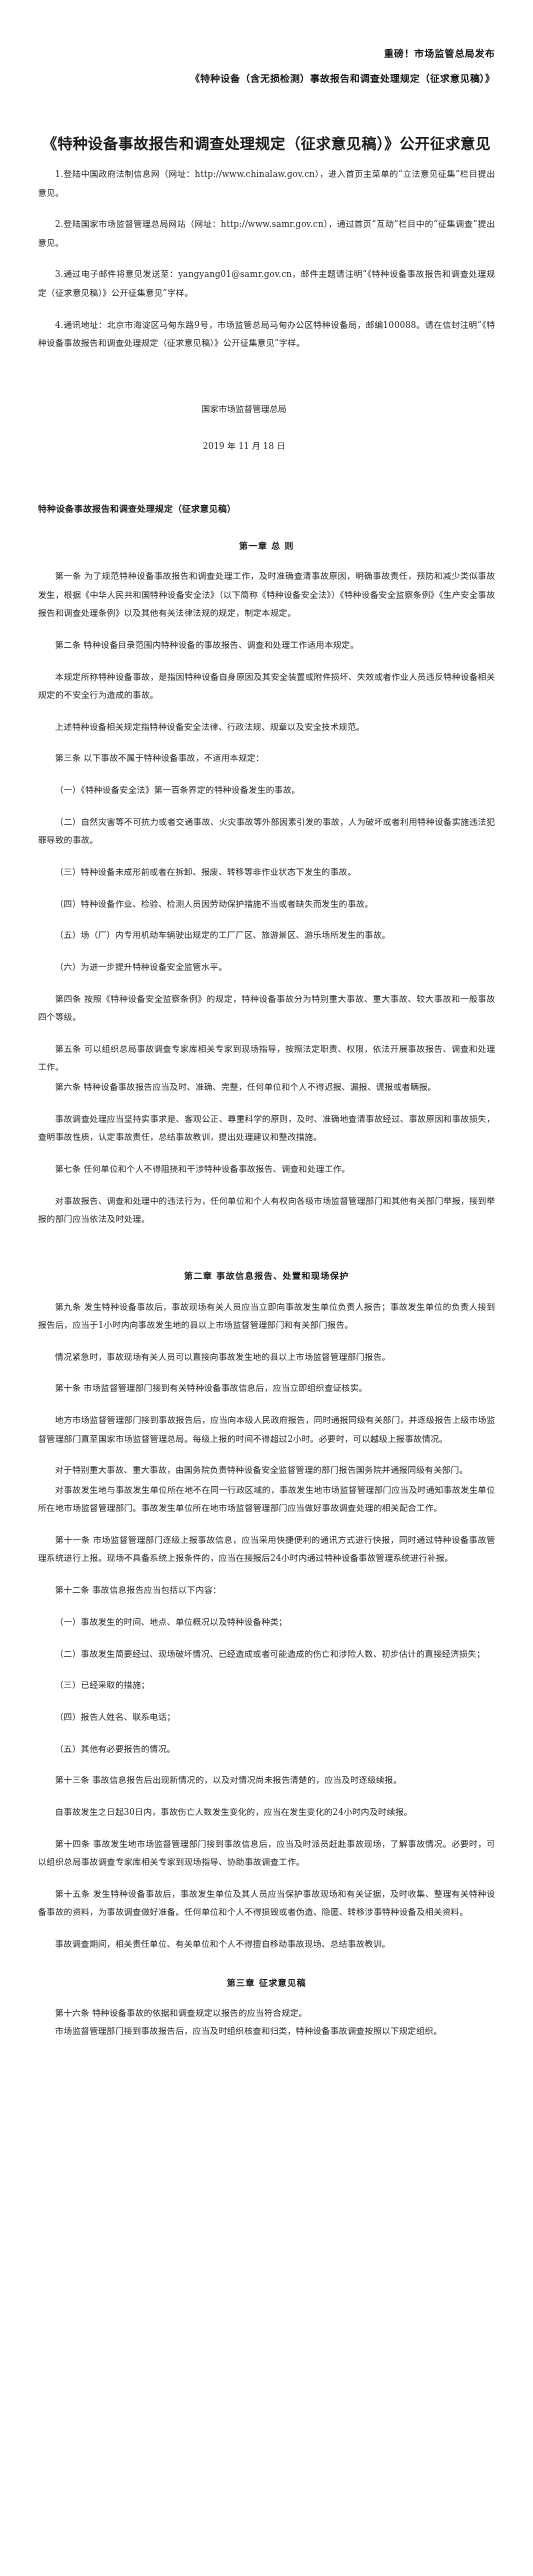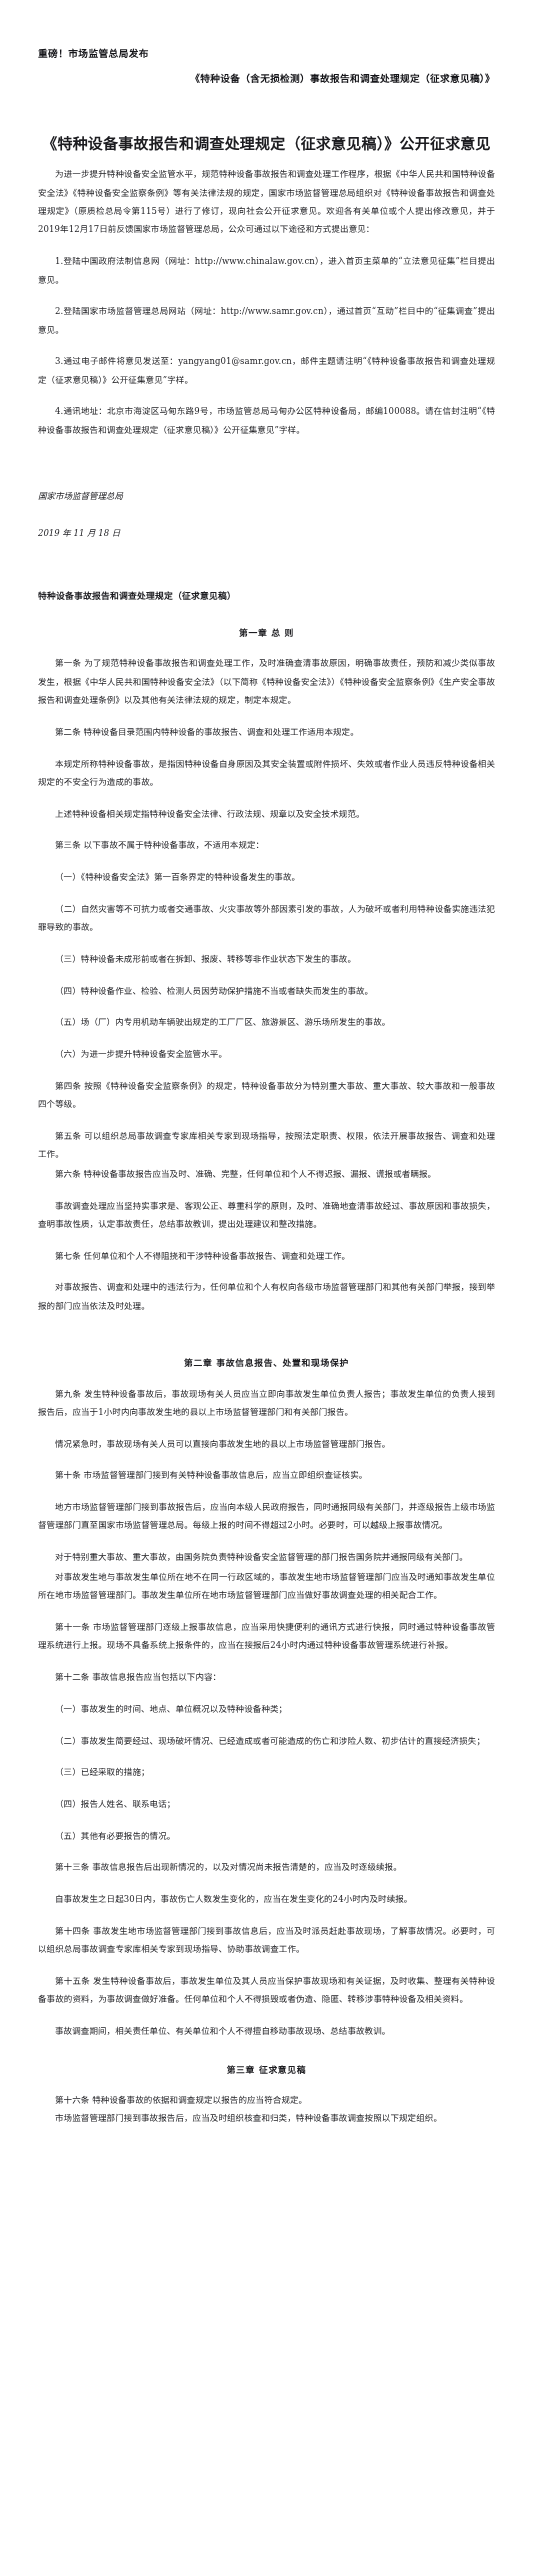--- a/index.html
+++ b/index.html
@@ -27,21 +27,21 @@
     box-sizing: border-box;
     width: 533px;
     padding: 0 38px;
   }
 
   
   .headline-block {
     padding-top: 45px;
   }
   .headline {
-    text-align: left;
+    text-align: right;
     font-weight: bold;
     font-size: 9.7px;
     line-height: 17.3px;
     letter-spacing: 0.4px;
     color: #16161a;
     margin: 0;
   }
   .headline-sub {
     text-align: right;
     font-weight: bold;
@@ -83,23 +83,22 @@
   }
   p.para.item {
     padding-top: 13.3px;
   }
 
   
   .sign {
     margin: 0;
     font-size: 8.5px;
     line-height: 18.4px;
-    text-align: left;
+    text-align: center;
     padding-right: 45px;
-    font-style: italic;
   }
   .sign.org { padding-top: 48px; }
   .sign.date { padding-top: 18.7px; }
 
   
   .reg-title {
     text-align: left;
     font-weight: bold;
     font-size: 8.8px;
     line-height: 16px;
@@ -126,21 +125,20 @@
 <div class="page">
   <div class="content">
 
     <div class="headline-block">
       <div class="headline">重磅！市场监管总局发布</div>
       <div class="headline-sub">《特种设备（含无损检测）事故报告和调查处理规定（征求意见稿）》</div>
     </div>
 
     <div class="notice-title">《特种设备事故报告和调查处理规定（征求意见稿）》公开征求意见</div>
 
-    <p class="para">为进一步提升特种设备安全监管水平，规范特种设备事故报告和调查处理工作程序，根据《中华人民共和国特种设备安全法》《特种设备安全监察条例》等有关法律法规的规定，国家市场监督管理总局组织对《特种设备事故报告和调查处理规定》（原质检总局令第115号）进行了修订，现向社会公开征求意见。欢迎各有关单位或个人提出修改意见，并于2019年12月17日前反馈国家市场监督管理总局，公众可通过以下途径和方式提出意见：</p>
 
     <p class="para item">1.登陆中国政府法制信息网（网址：http://www.chinalaw.gov.cn），进入首页主菜单的“立法意见征集”栏目提出意见。</p>
     <p class="para item">2.登陆国家市场监督管理总局网站（网址：http://www.samr.gov.cn），通过首页“互动”栏目中的“征集调查”提出意见。</p>
     <p class="para item">3.通过电子邮件将意见发送至：yangyang01@samr.gov.cn，邮件主题请注明“《特种设备事故报告和调查处理规定（征求意见稿）》公开征集意见”字样。</p>
     <p class="para item">4.通讯地址：北京市海淀区马甸东路9号，市场监管总局马甸办公区特种设备局，邮编100088。请在信封注明“《特种设备事故报告和调查处理规定（征求意见稿）》公开征集意见”字样。</p>
 
     <div class="sign org">国家市场监督管理总局</div>
     <div class="sign date">2019 年 11 月 18 日</div>
 
     <div class="reg-title">特种设备事故报告和调查处理规定（征求意见稿）</div>

